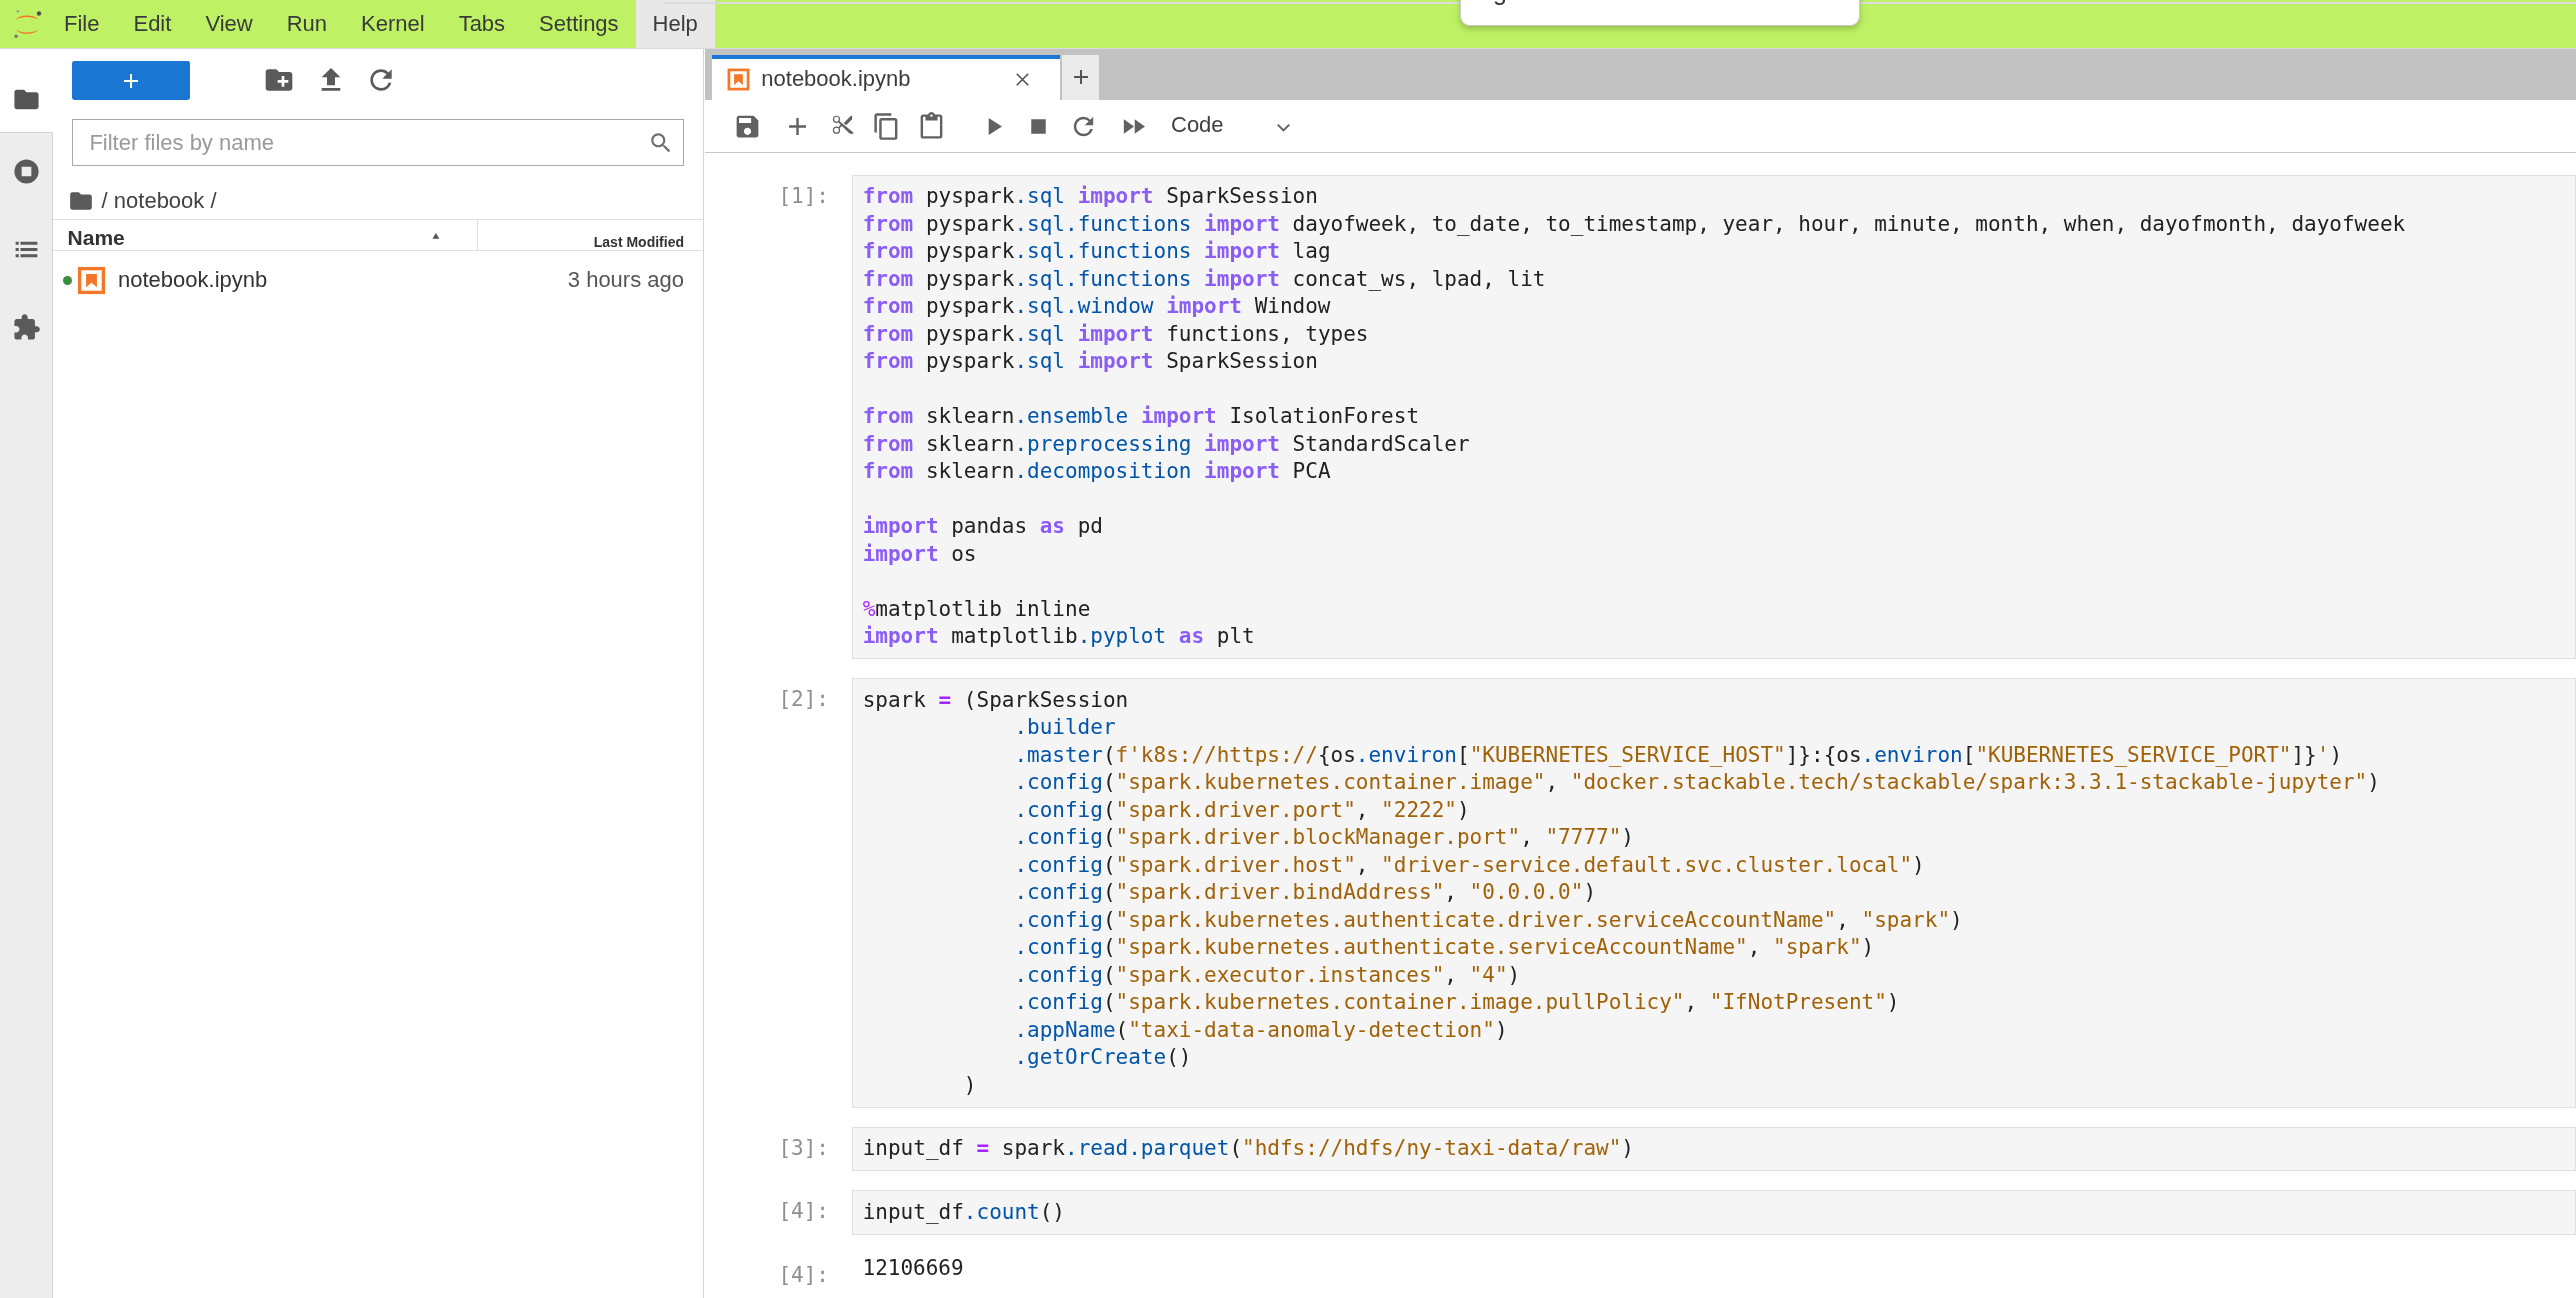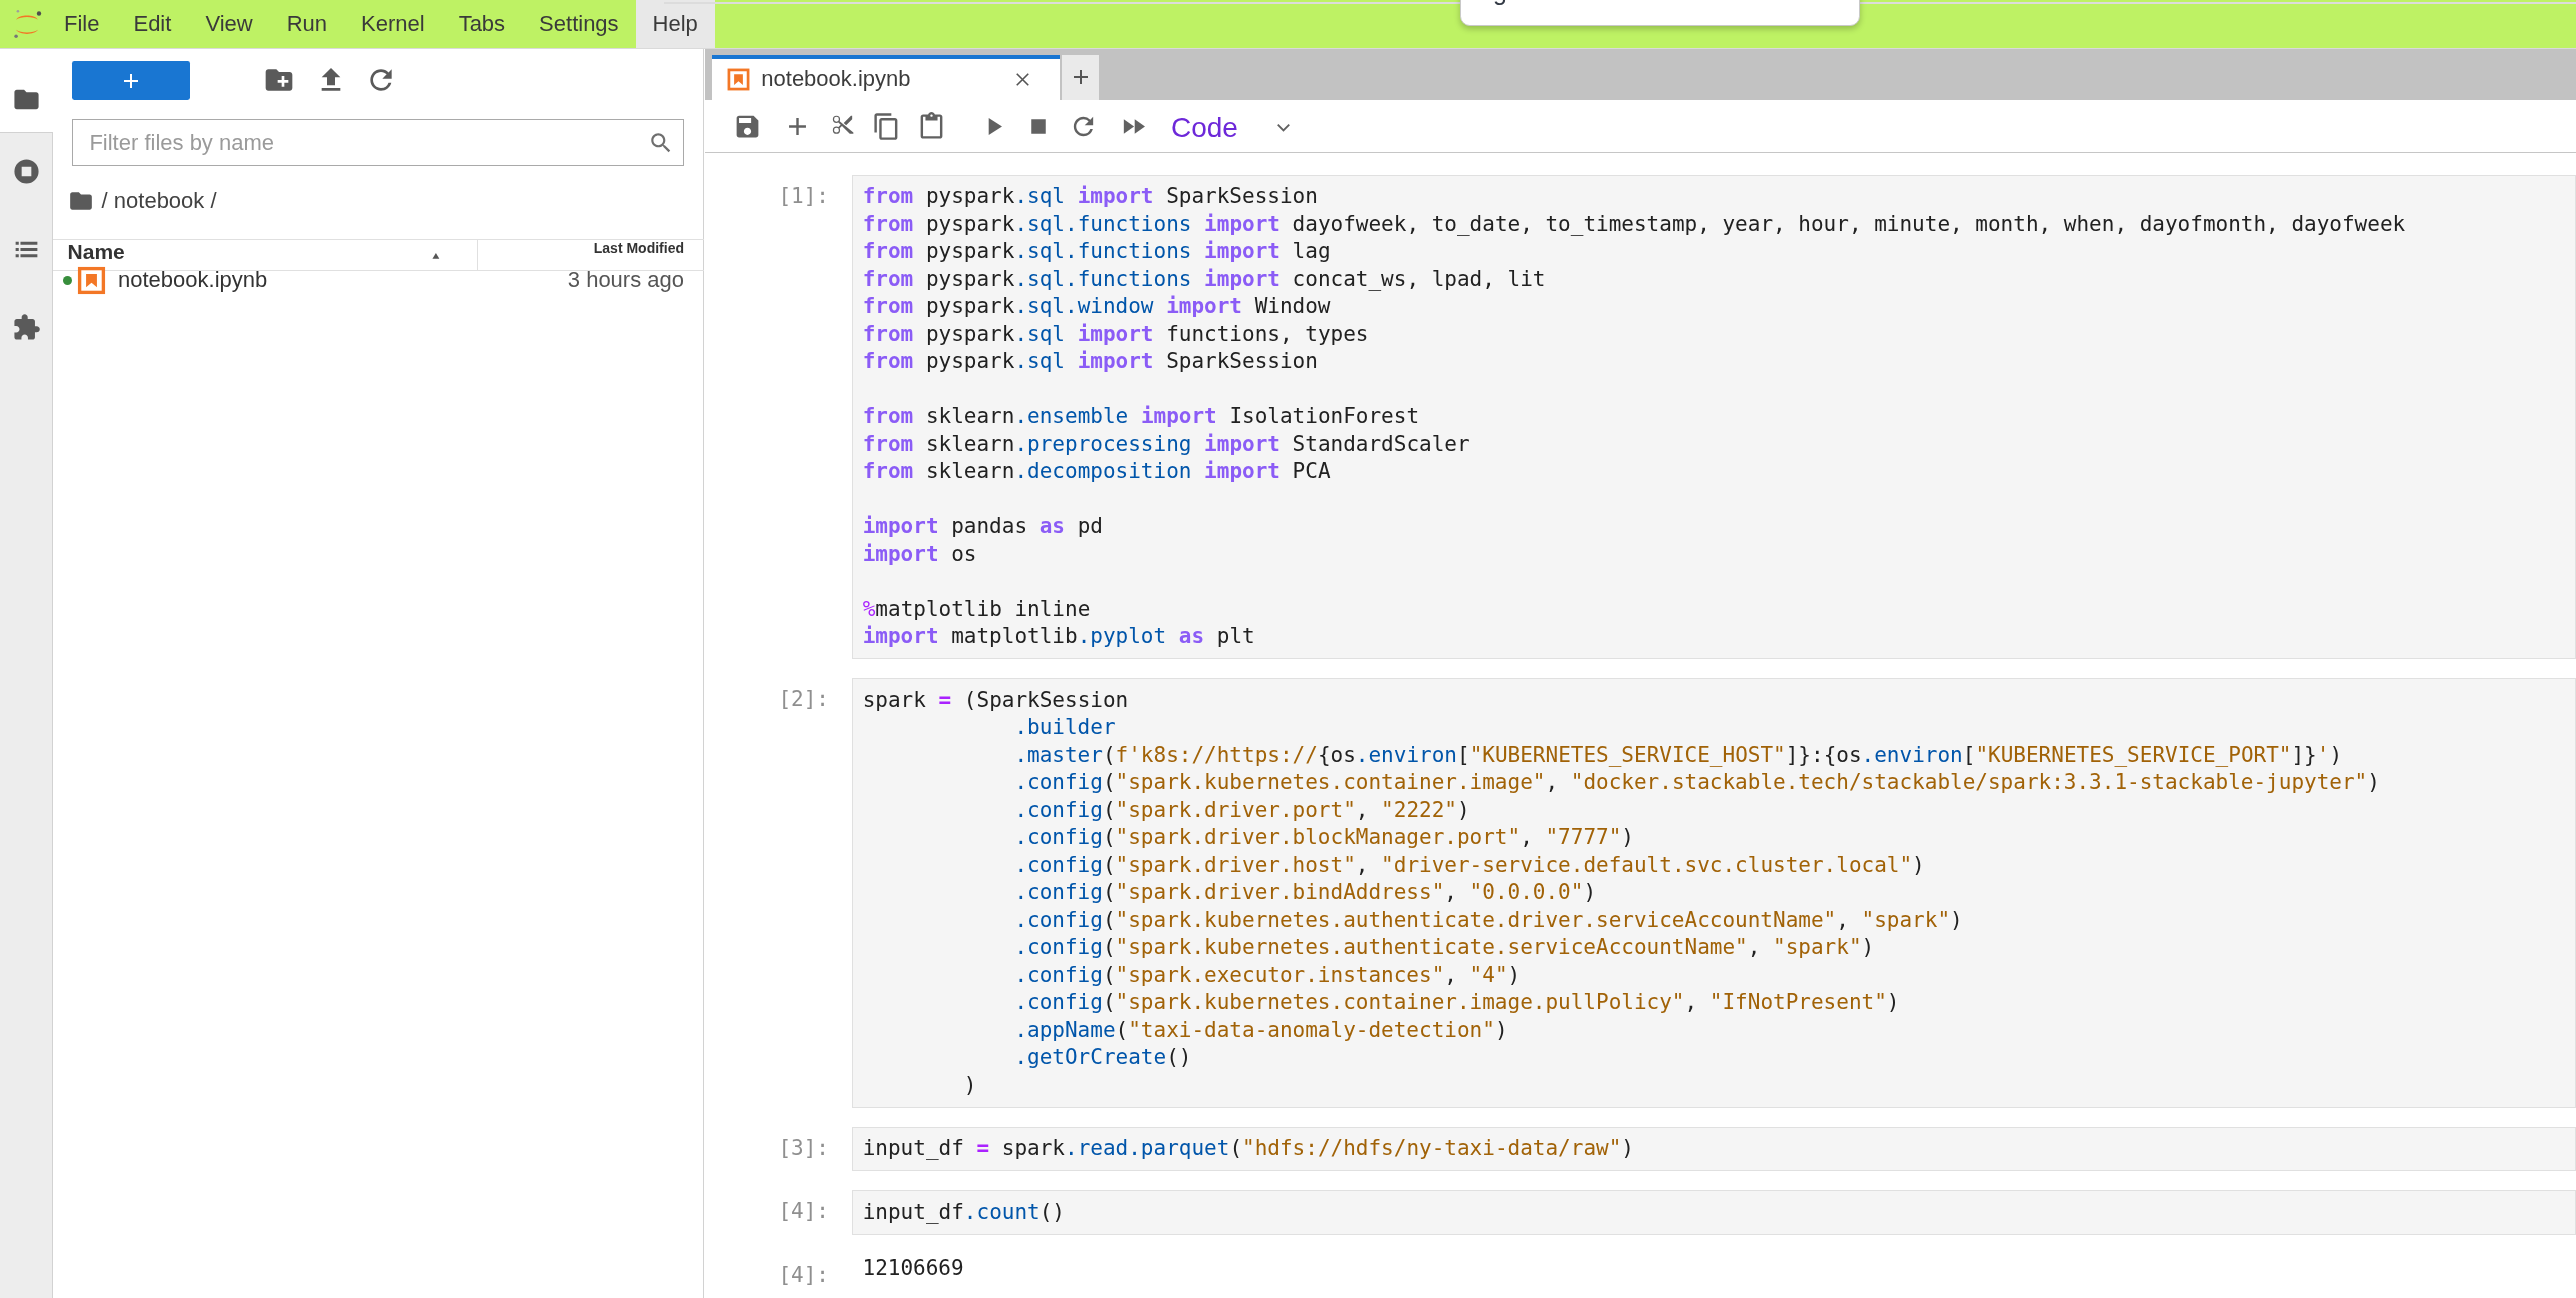--- a/index.html
+++ b/index.html
@@ -65,23 +65,23 @@
   #filter-input {
     width:100%; height:100%; border:none; outline:none; background:transparent;
     font-family:"Liberation Sans",sans-serif; font-size:22px; color:#333; padding:0 49px 0 16px;
   }
   #filter-input::placeholder { color:#9a9a9a; }
   #filter-search-icon { position:absolute; right:9.7px; top:9.7px; width:26px; height:26px; color:#6f6f6f; }
   #breadcrumb { position:absolute; left:14.6px; top:133px; height:37px; display:flex; align-items:center; }
   #breadcrumb .icon { width:26px; height:26px; color:#5a5a5a; margin-right:8px; }
   #breadcrumb-path { font-size:22px; color:#424242; }
   #listing-header {
-    position:absolute; left:0; top:190px; width:651px; height:32px;
+    position:absolute; left:0; top:170px; width:651px; height:32px;
     border-top:0.8px solid #e0e0e0; border-bottom:0.8px solid #e0e0e0;
-    display:flex; align-items:flex-start;
+    display:flex; align-items:flex-end;
   }
   #col-name { padding-left:14.6px; font-size:21px; font-weight:bold; color:#333; }
   #sort-arrow { position:absolute; left:376px; top:9px; width:13.8px; height:13.8px; color:#555; }
   #col-divider { position:absolute; left:424px; top:0; width:0.8px; height:31px; background:#e0e0e0; }
   #col-modified { position:absolute; right:20px; font-size:14px; font-weight:bold; color:#333; }
   #file-rows { position:absolute; left:0; top:210px; width:651px; }
   .file-row { position:relative; height:42px; display:flex; align-items:center; }
   .run-dot { position:absolute; left:9.7px; top:17px; width:9px; height:9px; border-radius:50%; }
   .file-row .file-icon { position:absolute; left:23px; top:5.7px; width:31px; height:31px; }
   .file-name { position:absolute; left:65px; font-size:22px; color:#333; }
@@ -99,21 +99,21 @@
   #tab-close { position:absolute; right:26px; top:13px; width:23px; height:23px; color:#555; }
   #tab-add { position:absolute; left:357px; top:5.7px; width:37px; height:45px; background:#eaeaea;
     display:flex; align-items:center; justify-content:center; color:#555; }
   #tab-add .icon { width:24px; height:24px; }
 
   #nbtoolbar {
     position:absolute; left:0; top:51px; right:0; height:53px; background:#fff;
     border-bottom:1.6px solid #c6c6c6;
   }
   .tb-icon { position:absolute; top:12px; width:29px; height:29px; color:#616161; }
-  #celltype-label { position:absolute; left:466px; top:12px; font-size:28px; color:#6d28d9; }
+  #celltype-label { position:absolute; left:466px; top:12px; font-size:22px; color:#404040; }
   #celltype-chevron { position:absolute; left:567px; top:16px; width:23px; height:23px; color:#616161; }
 
   
   #cells { position:absolute; left:0; top:104px; right:0; bottom:0; overflow:hidden; padding-top:22px; background:#fff; }
   .cell { display:flex; margin-bottom:19.4px; }
   .prompt {
     flex:0 0 147px; text-align:right; padding:8px 23px 0 0; color:#8f8f8f;
     font-family:"DejaVu Sans Mono",monospace; font-size:21px; line-height:27.5px;
   }
   .cell-input {

